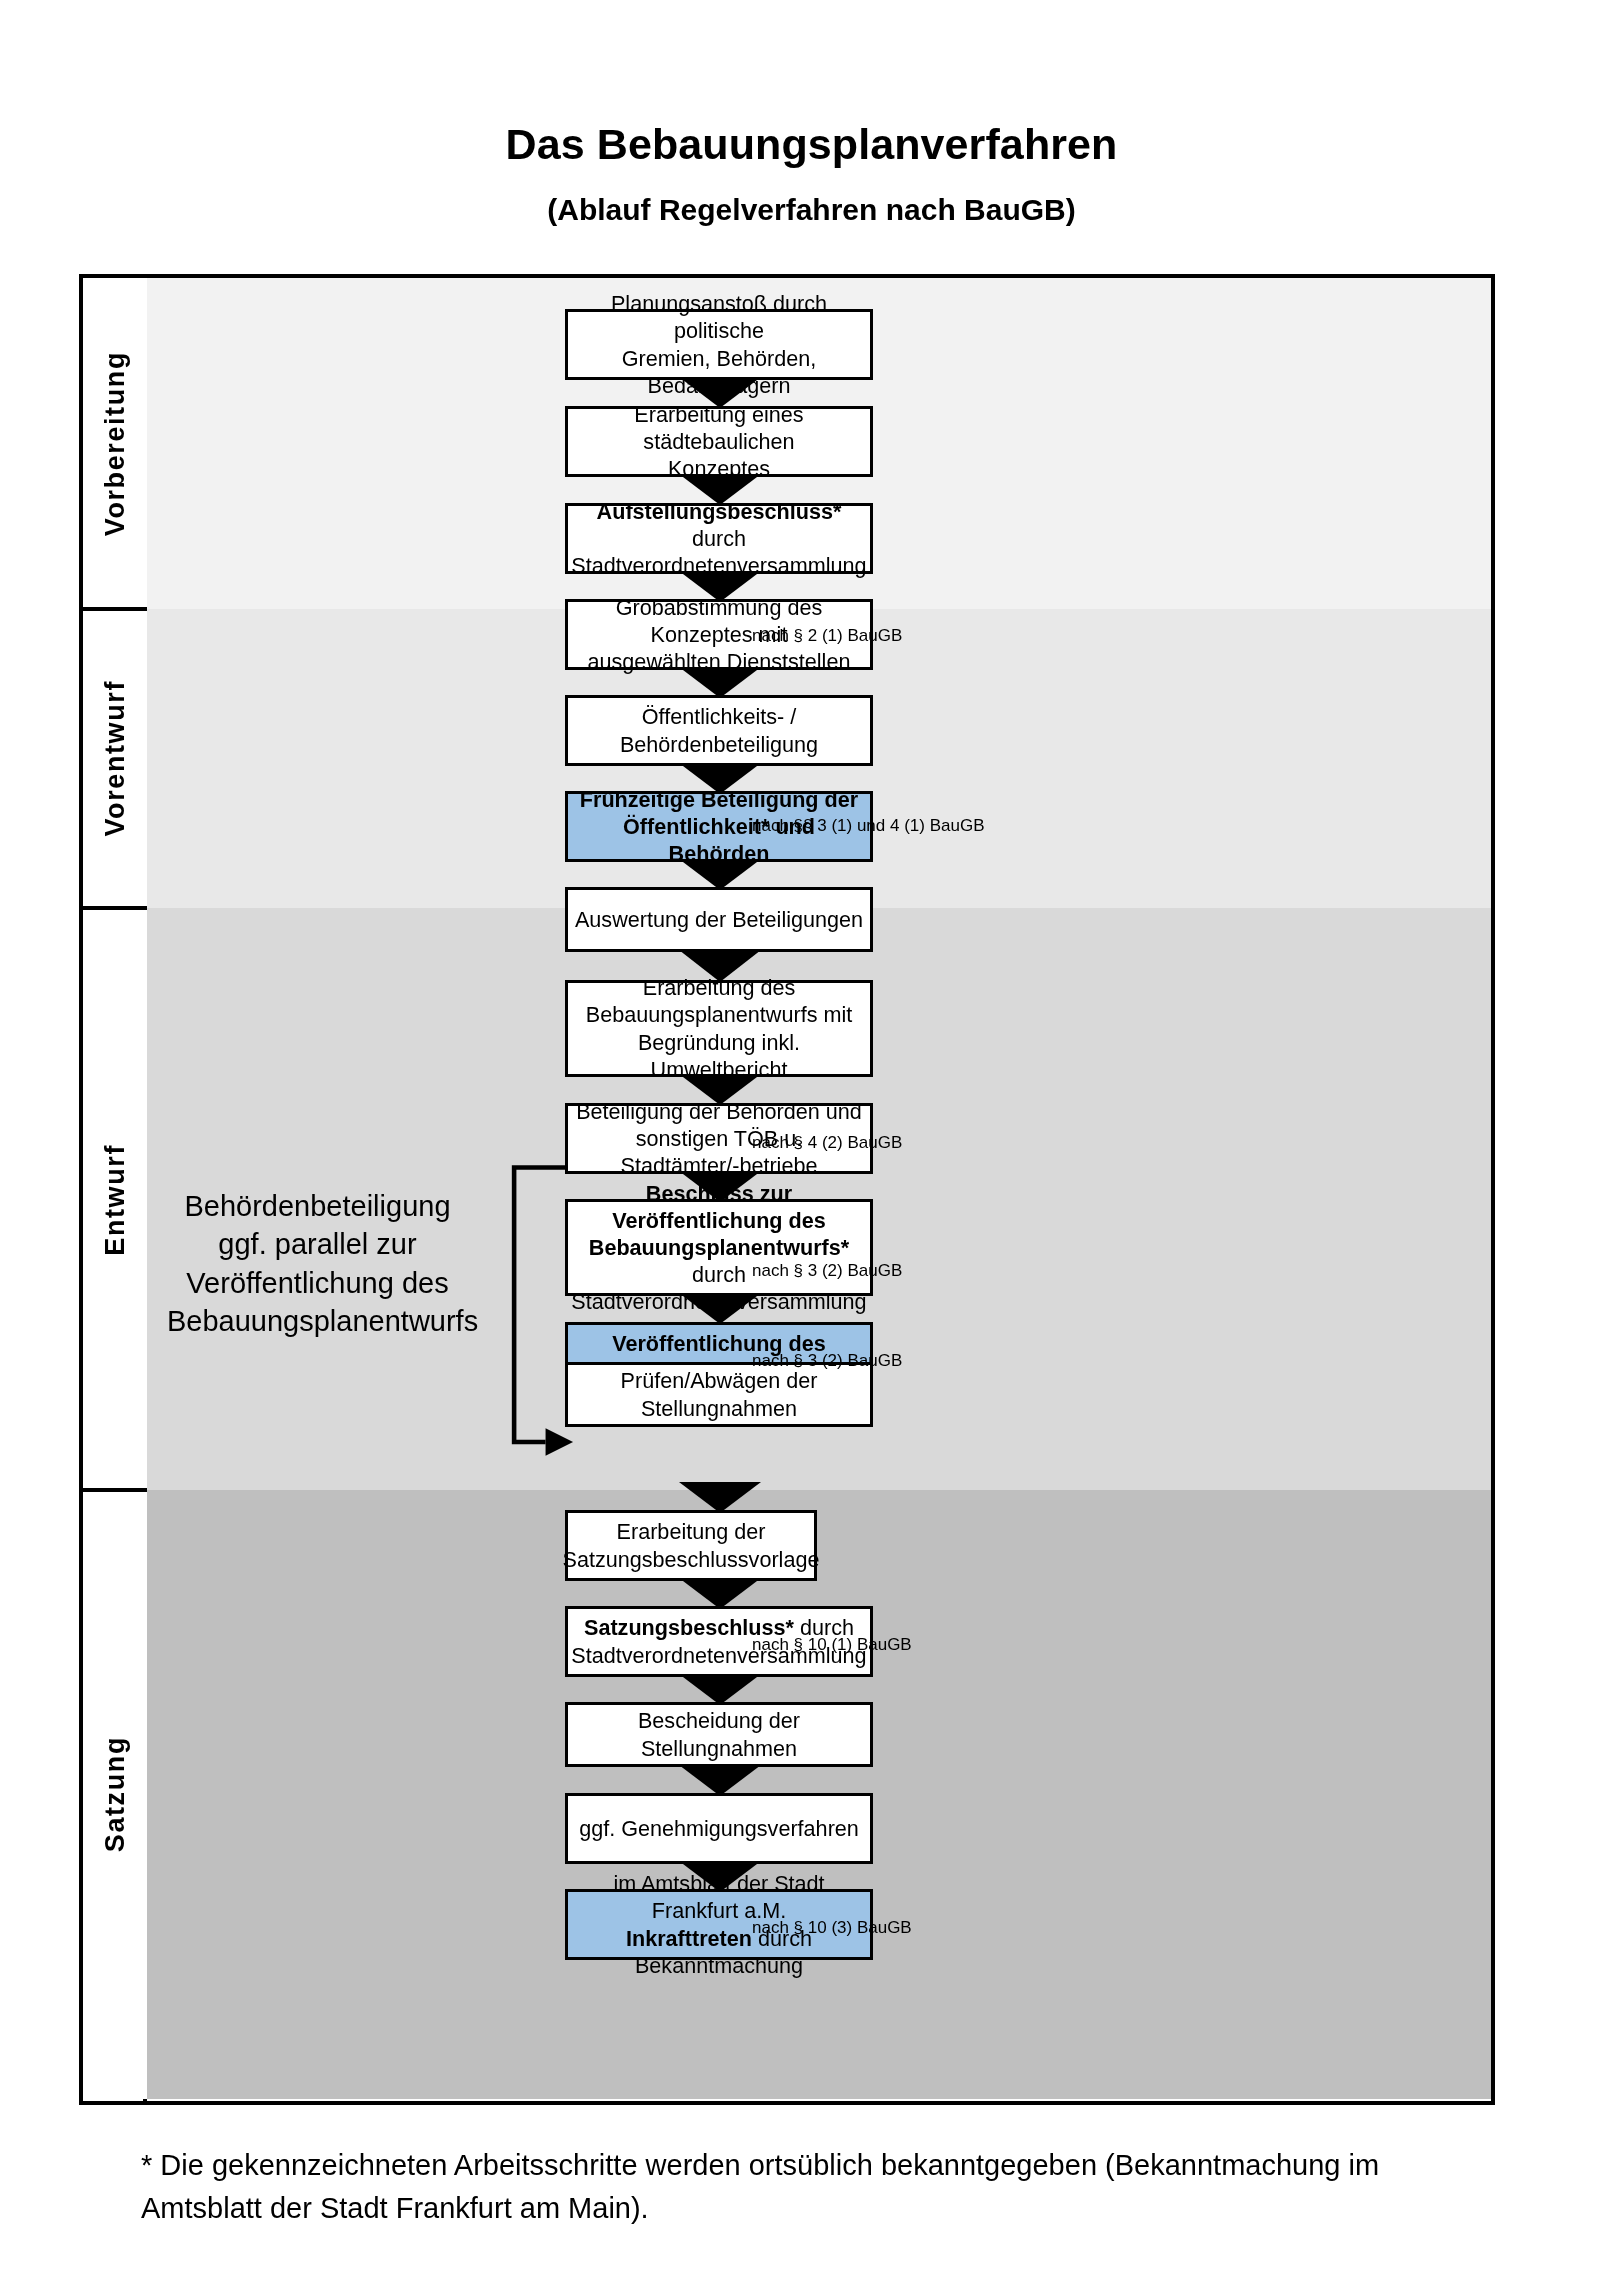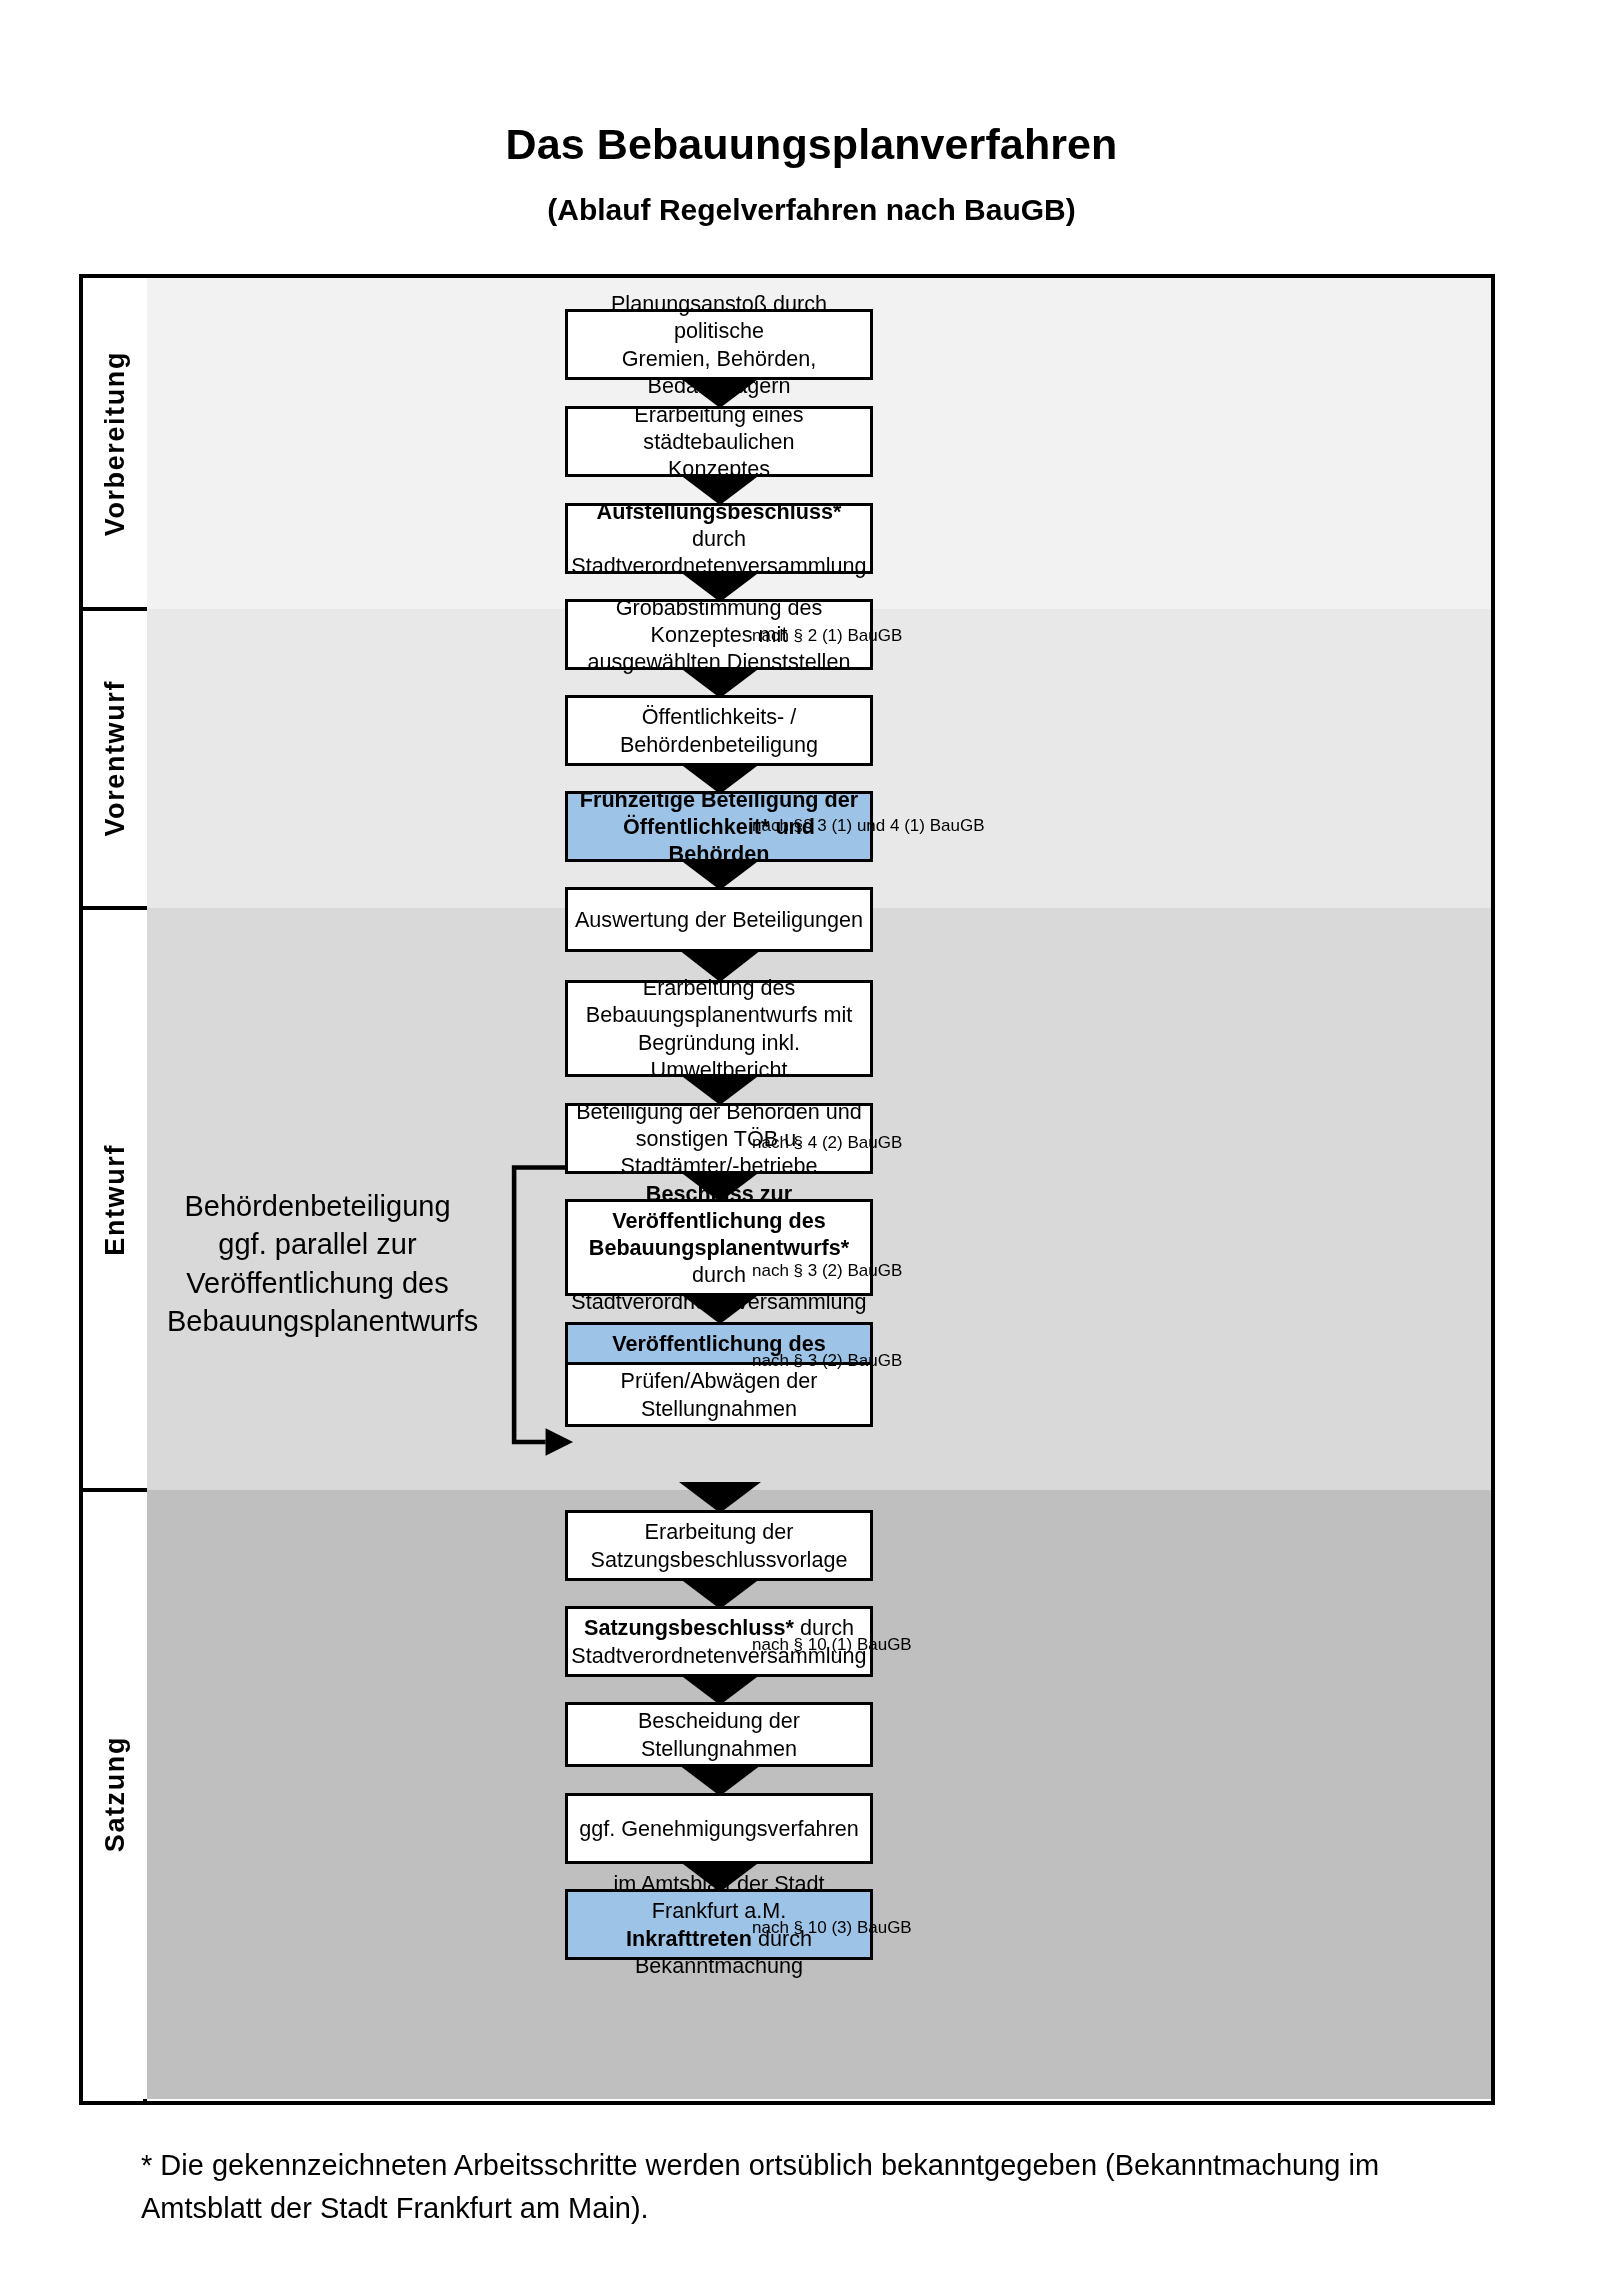--- a/index.html
+++ b/index.html
@@ -220,21 +220,21 @@
           <span class="ln"><b>Bebauungsplanentwurfs</b></span>
         </div>
       </div>
       <div class="arrow-down" style="left: 596px; top: 1112px; border-top-width: 31px;"></div>
       <div class="flowbox" style="left: 482px; top: 1084px; width: 308px; height: 65px;">
         <div>
           <span class="ln">Prüfen/Abwägen der Stellungnahmen</span>
         </div>
       </div>
       <div class="arrow-down" style="left: 596px; top: 1204px; border-top-width: 31px;"></div>
-      <div class="flowbox" style="left: 482px; top: 1232px; width: 308px; height: 71px;">
+      <div class="flowbox" style="left: 482px; top: 1232px; width: 252px; height: 71px;">
         <div>
           <span class="ln">Erarbeitung der</span>
           <span class="ln">Satzungsbeschlussvorlage</span>
         </div>
       </div>
       <div class="arrow-down" style="left: 596px; top: 1300px; border-top-width: 31px;"></div>
       <div class="flowbox" style="left: 482px; top: 1328px; width: 308px; height: 71px;">
         <div>
           <span class="ln"><b>Satzungsbeschluss*</b> durch</span>
           <span class="ln">Stadtverordnetenversammlung</span>

